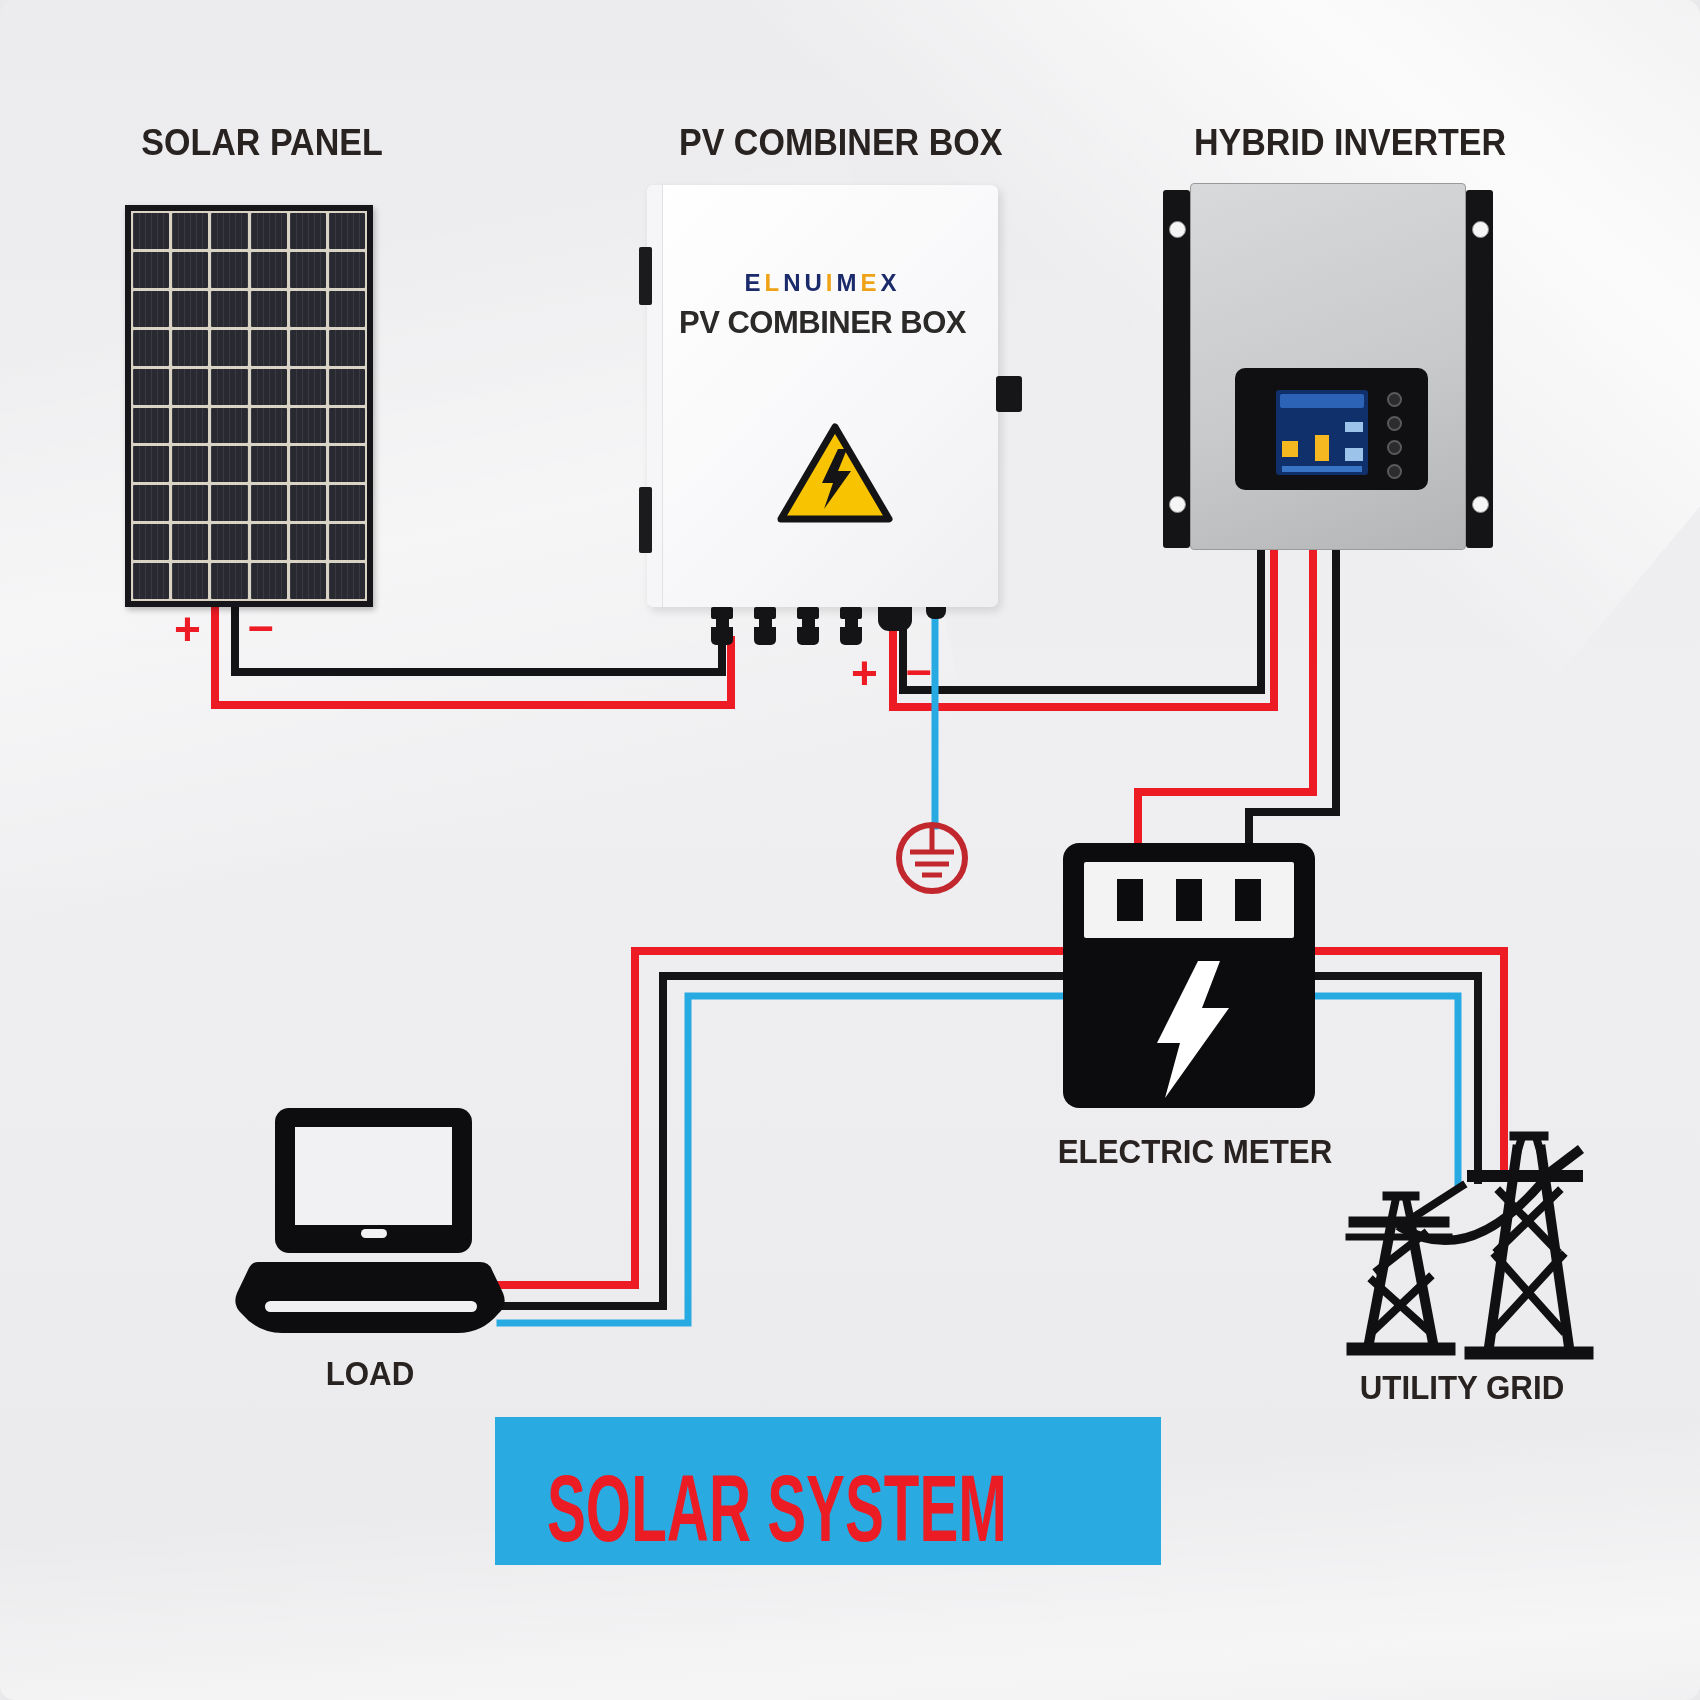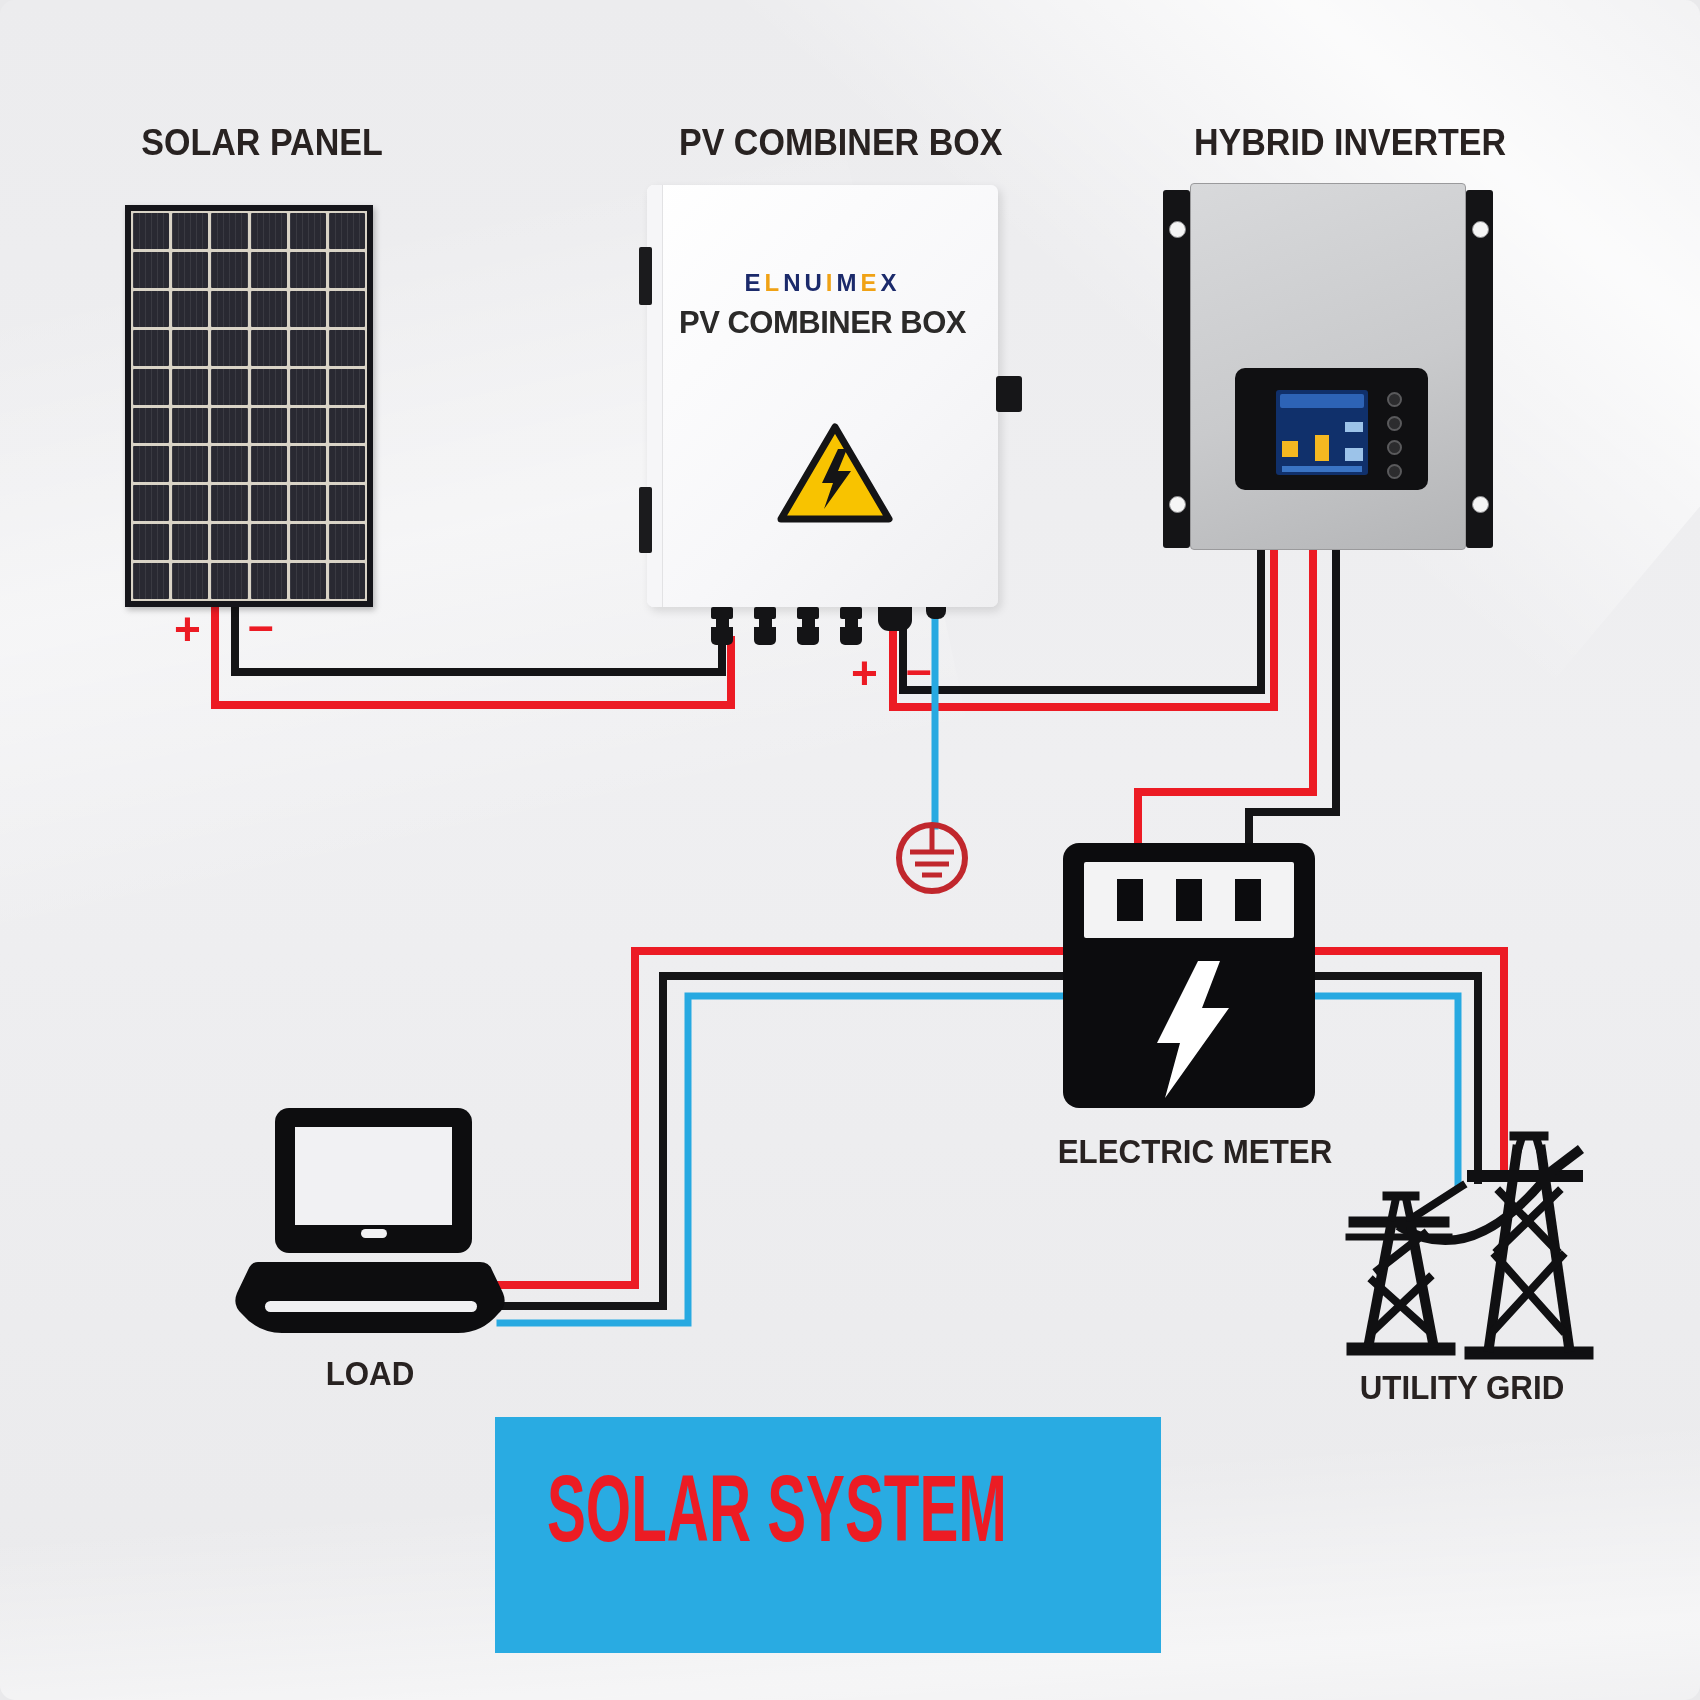--- a/index.html
+++ b/index.html
@@ -70,21 +70,21 @@
   .btncol{position:absolute;left:152px;top:24px;display:flex;flex-direction:column;gap:9px;}
   .btncol .btn{width:15px;height:15px;border-radius:50%;background:#2c2c2e;border:2px solid #5a5a5c;box-sizing:border-box;}
 
   
   .meter{left:1063px;top:843px;width:252px;height:265px;background:#0c0c0e;border-radius:16px;}
   .mpanel{position:absolute;left:21px;top:19px;width:210px;height:76px;background:#f3f3f4;border-radius:2px;
           display:flex;justify-content:space-evenly;align-items:center;}
   .slot{width:26px;height:42px;background:#0c0c0e;}
 
   
-  .banner{left:495px;top:1417px;width:666px;height:236px;background:var(--banner_blue);}
+  .banner{left:495px;top:1417px;width:666px;height:148px;background:var(--banner_blue);}
   .banner-text{position:absolute;left:52px;top:52px;width:403px;height:80px;}
   .banner-text span{display:inline-block;font-size:94px;line-height:80px;font-weight:800;
         color:var(--banner_red);white-space:nowrap;transform:scaleX(.62);transform-origin:left center;}
 </style>
 </head>
 <body>
 
 <div id="canvas">
   <div class="streak s1"></div>
   <div class="streak s2"></div>

